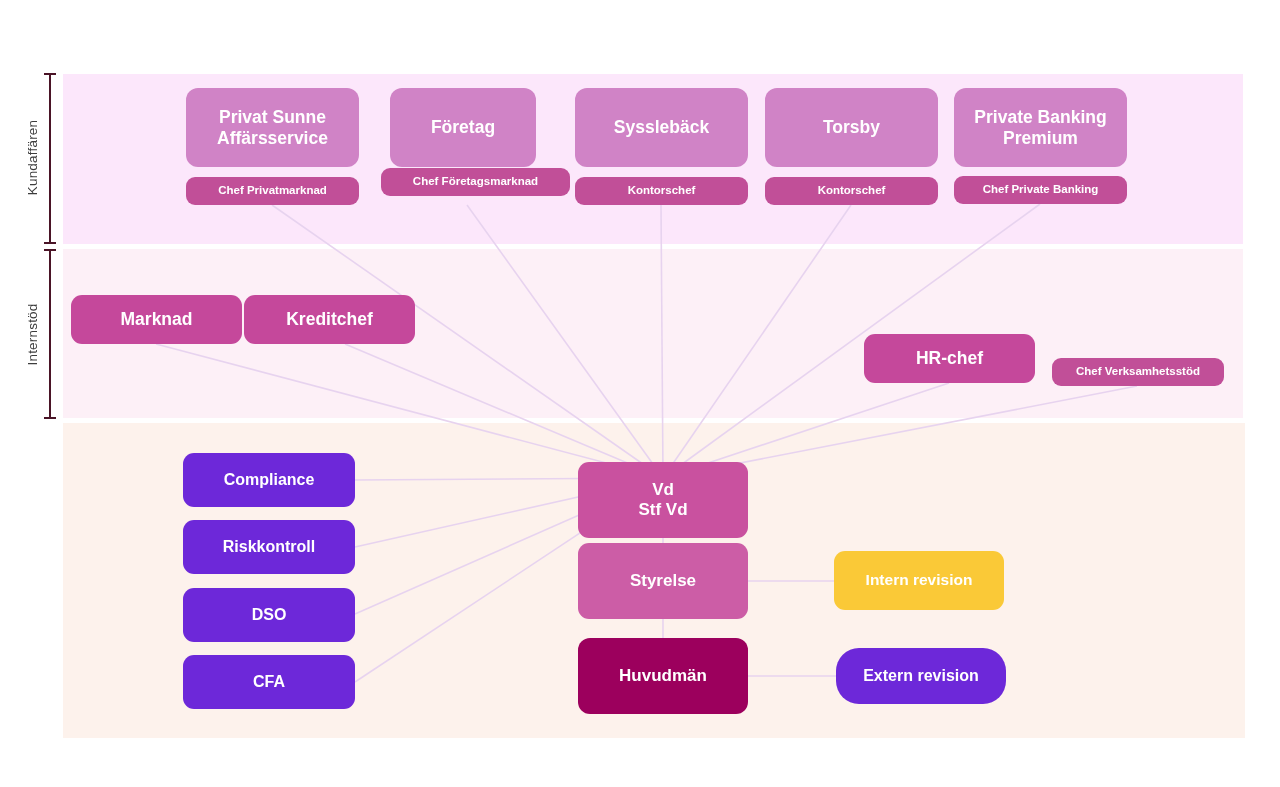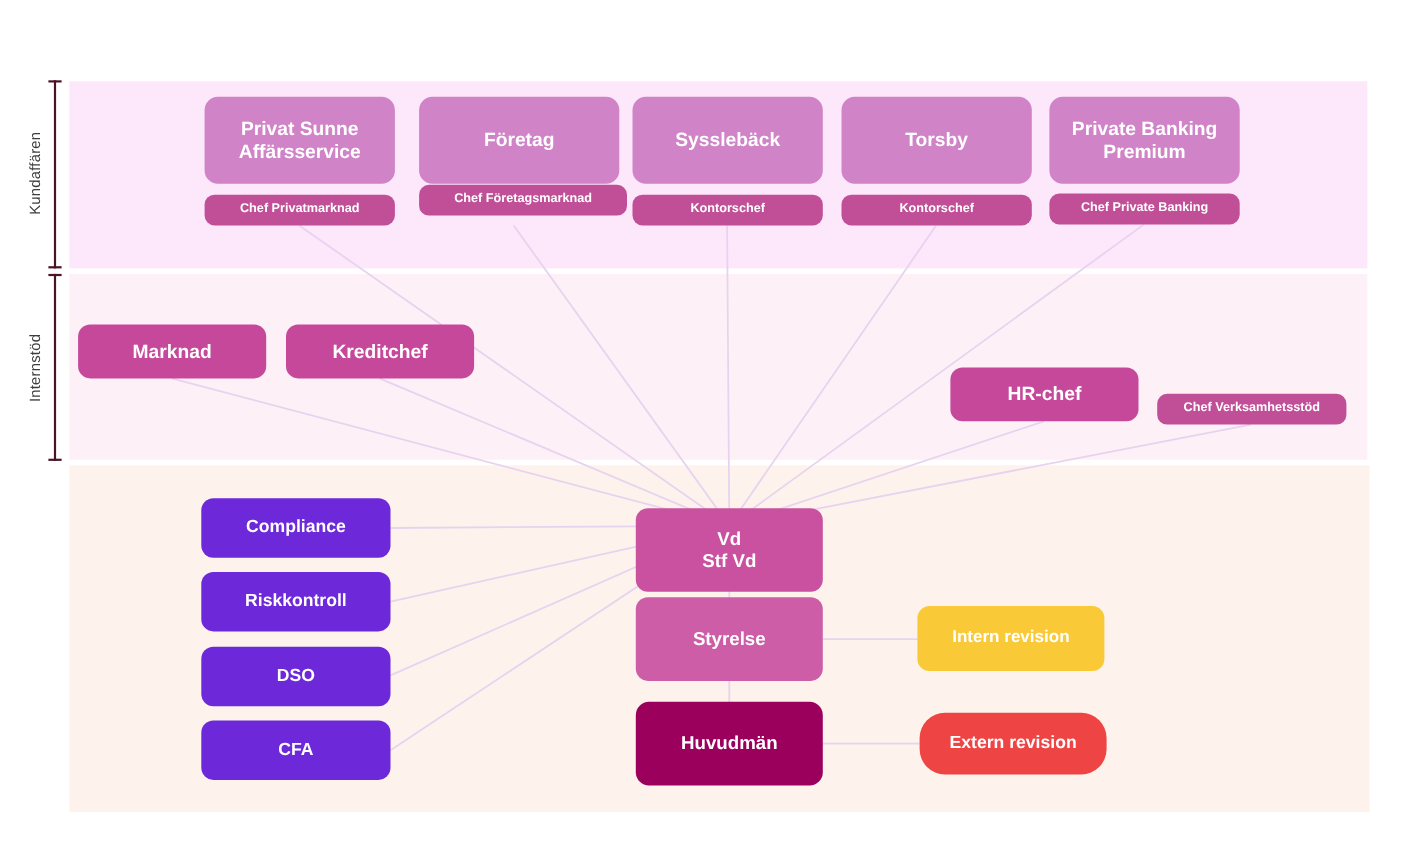--- a/index.html
+++ b/index.html
@@ -153,21 +153,21 @@
     background: #6d28d9;
     font-size: 16px;
     border-radius: 11px;
   }
   .node.audit-internal {
     background: #fac937;
     font-size: 15.5px;
     border-radius: 11px;
   }
   .node.audit-external {
-    background: #ef4444;
+    background: #6d28d9;
     font-size: 16px;
     border-radius: 23px;
   }
   .node .line2 { display: block; }
 </style>
 </head>
 <body>
 
 <div id="canvas">
 
@@ -215,40 +215,40 @@
   </svg>
 
   <div class="node unit" style="left:186px; top:88px; width:173px; height:79px;">
     <span>
       <span>Privat Sunne</span>
       <span class="line2">Affärsservice</span>
     </span>
   </div>
   <div class="node role" style="left:186px; top:177px; width:173px; height:28px;">Chef Privatmarknad</div>
 
-  <div class="node unit" style="left:381px; top:88px; width:182px; height:79px;">Företag</div>
+  <div class="node unit" style="left:390px; top:88px; width:146px; height:79px;">Företag</div>
   <div class="node role" style="left:381px; top:168px; width:189px; height:28px;">Chef Företagsmarknad</div>
 
   <div class="node unit" style="left:575px; top:88px; width:173px; height:79px;">Sysslebäck</div>
   <div class="node role" style="left:575px; top:177px; width:173px; height:28px;">Kontorschef</div>
 
   <div class="node unit" style="left:765px; top:88px; width:173px; height:79px;">Torsby</div>
   <div class="node role" style="left:765px; top:177px; width:173px; height:28px;">Kontorschef</div>
 
   <div class="node unit" style="left:954px; top:88px; width:173px; height:79px;">
     <span>
       <span>Private Banking</span>
       <span class="line2">Premium</span>
     </span>
   </div>
   <div class="node role" style="left:954px; top:176px; width:173px; height:28px;">Chef Private Banking</div>
 
   <div class="node support" style="left:71px; top:295px; width:171px; height:49px;">Marknad</div>
 
-  <div class="node support" style="left:260px; top:295px; width:171px; height:49px;">Kreditchef</div>
+  <div class="node support" style="left:244px; top:295px; width:171px; height:49px;">Kreditchef</div>
 
   <div class="node support" style="left:864px; top:334px; width:171px; height:49px;">HR-chef</div>
 
   <div class="node role" style="left:1052px; top:358px; width:172px; height:28px;">Chef Verksamhetsstöd</div>
 
   <div class="node control" style="left:183px; top:453px; width:172px; height:54px;">Compliance</div>
   <div class="node control" style="left:183px; top:520px; width:172px; height:54px;">Riskkontroll</div>
   <div class="node control" style="left:183px; top:588px; width:172px; height:54px;">DSO</div>
   <div class="node control" style="left:183px; top:655px; width:172px; height:54px;">CFA</div>
 

